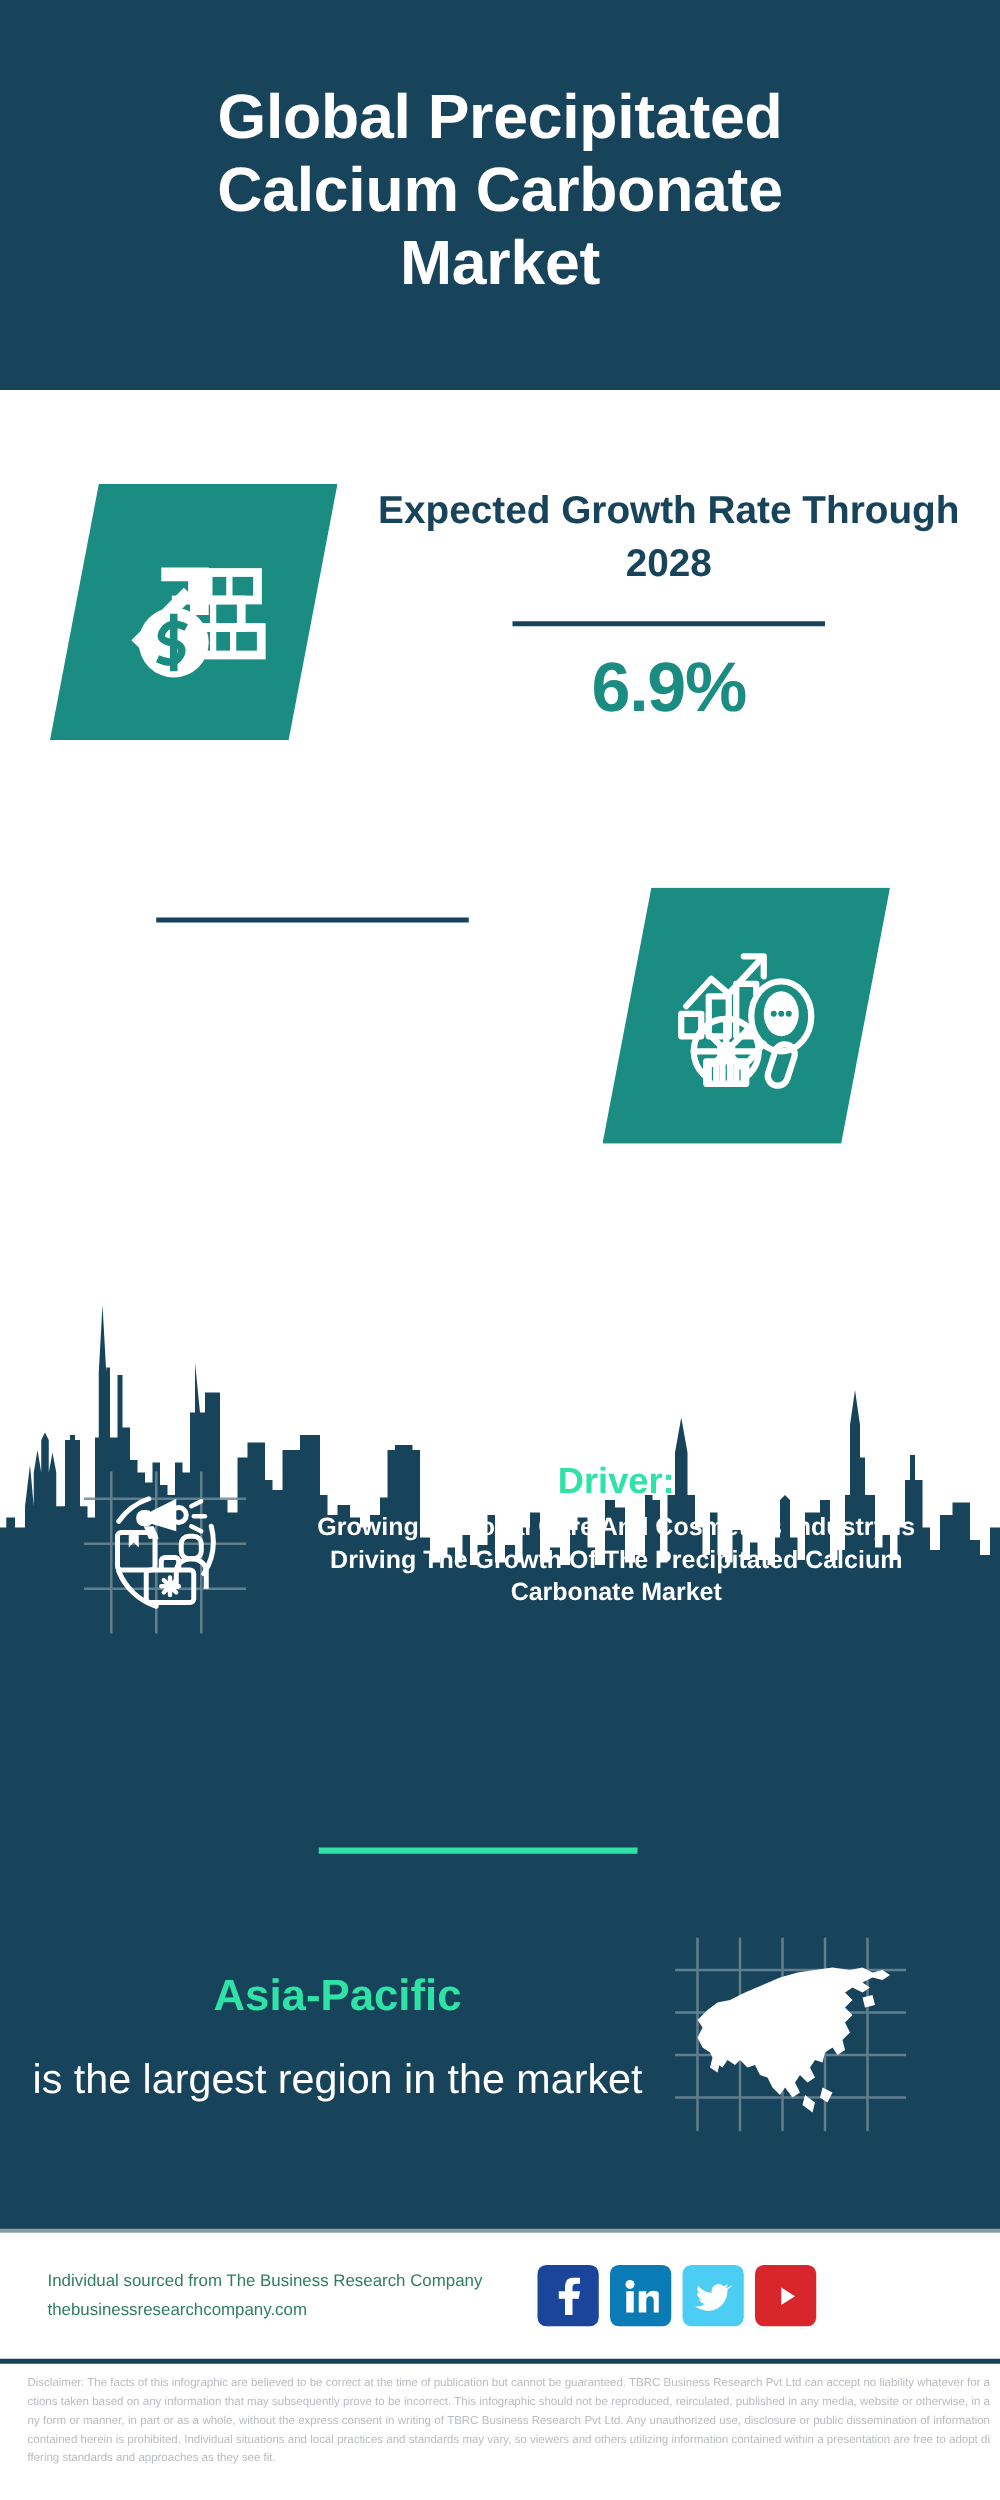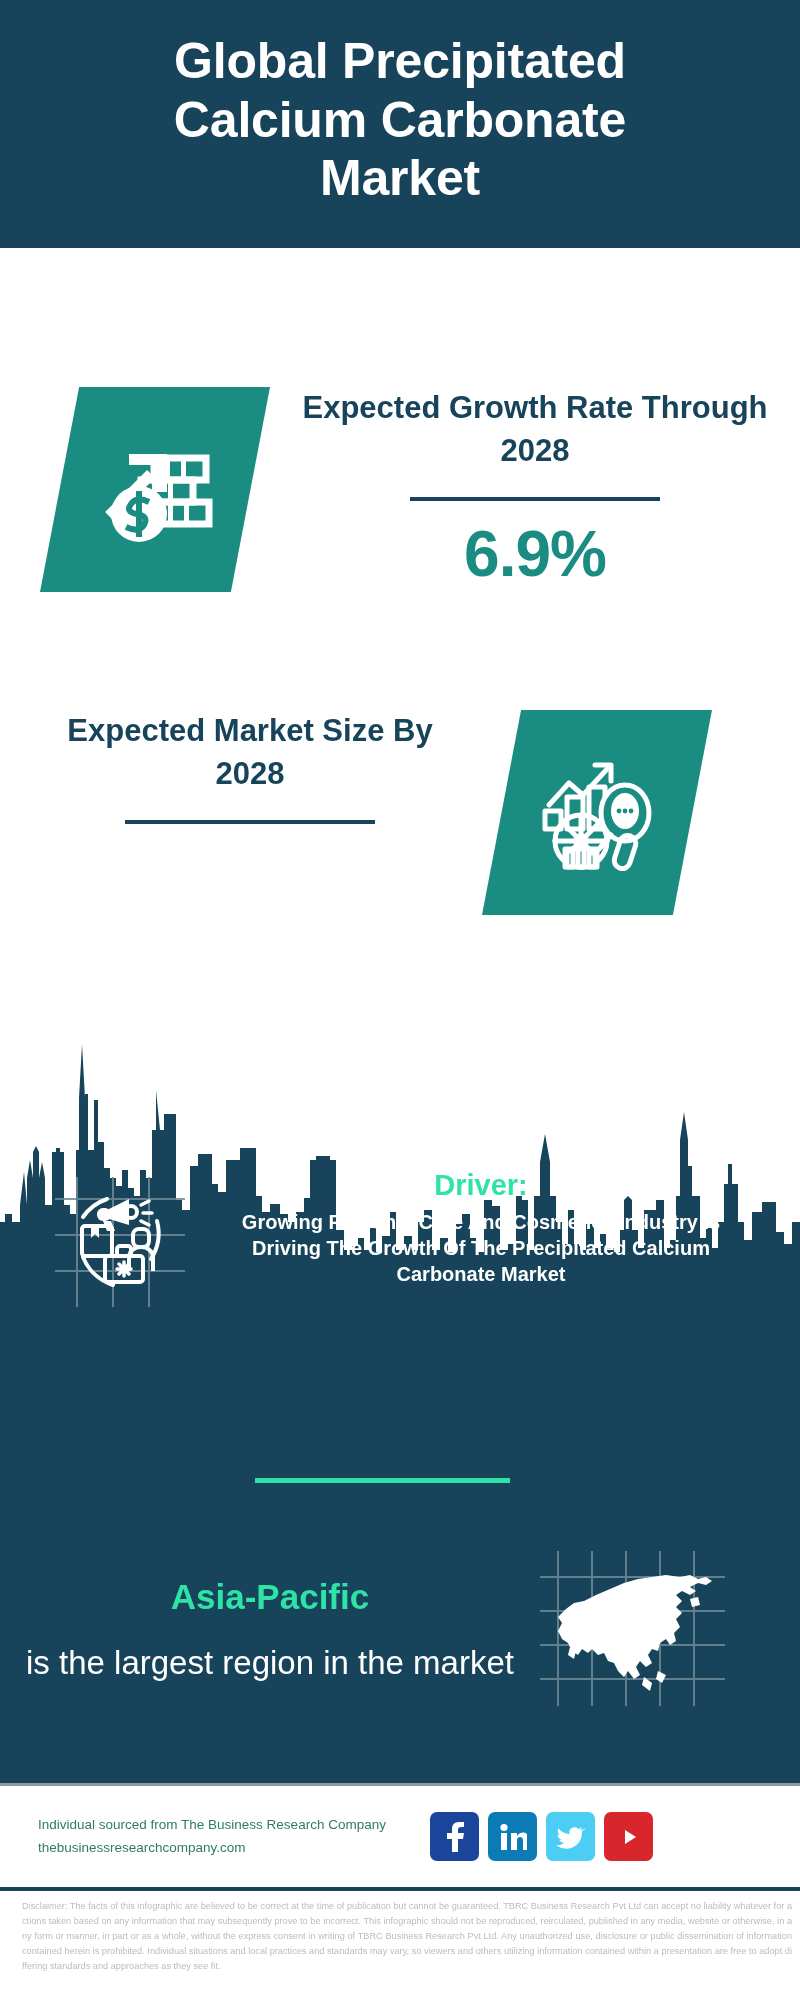--- a/index.html
+++ b/index.html
@@ -17,21 +17,21 @@
     height: 2000px;
     overflow: hidden;
     background: #ffffff;
   }
 
   
   .header {
     position: absolute;
     left: 0; top: 0;
     width: 800px;
-    height: 248px;
+    height: 312px;
     background: #17445A;
     display: flex;
     align-items: center;
     justify-content: center;
   }
   .header-title {
     color: #ffffff;
     font-size: 50px;
     font-weight: bold;
     line-height: 1.17;
@@ -87,21 +87,21 @@
     line-height: 1.38;
   }
   .stat-rule {
     width: 250px;
     height: 4px;
     background: #17445A;
     margin: 24px auto 18px;
   }
   .stat-value {
     color: #1B8C82;
-    font-size: 64px;
+    font-size: 56px;
     font-weight: bold;
     line-height: 1.1;
     letter-spacing: -1px;
   }
   .stat-value.big { font-size: 58px; }
 
   
   .dark-zone {
     position: absolute;
     left: 0; top: 1000px;
@@ -118,20 +118,21 @@
   }
 
   
   .driver-row {
     position: absolute;
     left: 0; top: 1167px;
     width: 800px;
     height: 240px;
     display: flex;
     align-items: flex-start;
+    padding-left: 12px;
   }
   .driver-icon-wrap {
     width: 230px;
     padding-left: 55px;
     padding-top: 10px;
   }
   .driver-text {
     width: 520px;
     text-align: center;
     padding-right: 18px;
@@ -293,21 +294,20 @@
       </svg>
     </div>
 
     <div class="block-growth">
       <div class="stat-label">Expected Growth Rate Through 2028</div>
       <div class="stat-rule"></div>
       <div class="stat-value">6.9%</div>
     </div>
 
     <div class="block-size">
-      <div class="stat-label">Expected Market Size By 2028</div>
       <div class="stat-rule"></div>
     </div>
 
     <div class="para para-size">
       <svg class="icon-svg" width="125" height="120" viewBox="0 0 125 120">
         <g fill="none" stroke="#fff" stroke-width="5" stroke-linecap="round" stroke-linejoin="round">
 
           <polyline points="14,52 34,30 48,42 74,14"></polyline>
           <polyline points="60,12 76,12 76,28"></polyline>
 

